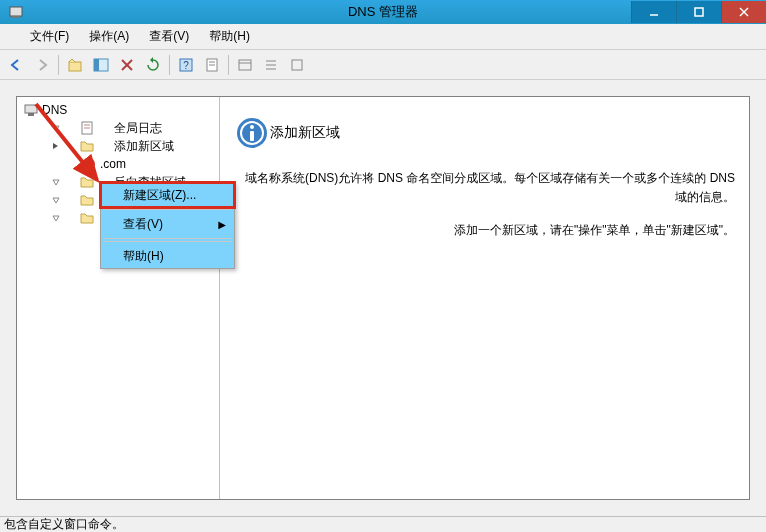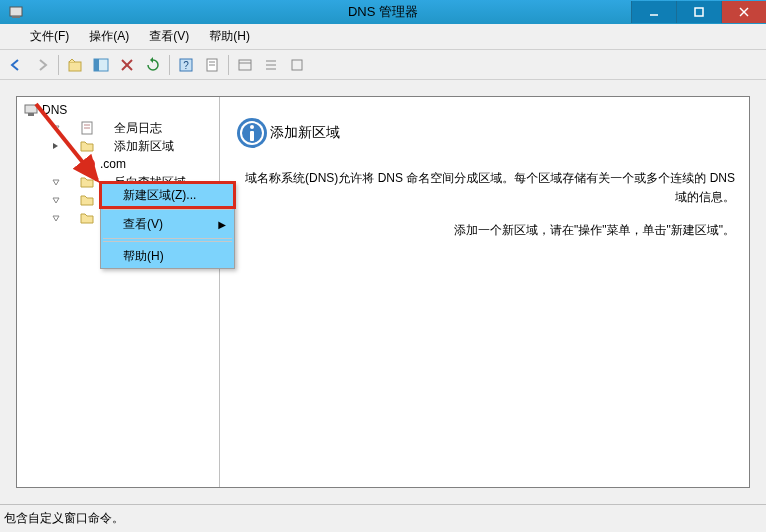--- a/index.html
+++ b/index.html
@@ -23,21 +23,21 @@
   .tnode.d2 { padding-left: 32px; gap: 16px; }
   .tnode.d3 { padding-left: 50px; }
   .expander { width: 10px; height: 10px; margin-right: 2px; display:inline-flex; align-items:center; justify-content:center; }
   .tnode .spc { width: 12px; display:inline-block; }
   .tnode .fico { width:16px; height:16px; margin-right:3px; display:inline-flex; align-items:center; justify-content:center; }
   .content { flex:1; padding: 18px 14px; font-size: 12px; color: #000; }
   .chead { display:flex; align-items:center; margin-bottom: 18px; }
   .info-icon { width: 36px; height: 36px; }
   .chead-title { font-size: 14px; }
   .para { font-size: 12px; line-height: 1.6; margin-bottom: 14px; }
-  .statusbar { height: 28px; border-top: 1px solid #c0c0c0; font-size: 12px; padding: 0 4px; display:flex; align-items:center; background:#f0f0f0;}
+  .statusbar { height: 16px; border-top: 1px solid #c0c0c0; font-size: 12px; padding: 0 4px; display:flex; align-items:center; background:#f0f0f0;}
   .context-menu { position: absolute; left: 100px; top: 182px; width: 135px; background: #7dd3fc; border: 1px solid #a0a0a0; box-shadow: 2px 2px 4px rgba(0,0,0,0.25); font-size: 12px; z-index: 50; }
   .cm-item { height: 24px; display:flex; align-items:center; padding: 0 22px 0 22px; position: relative; }
   .cm-item .sub { position:absolute; right:8px; font-size:10px; }
   .cm-sep { height: 1px; background: #c8c8c8; margin: 2px 2px; }
   .redbox { position: absolute; border: 3px solid #d92b1b; pointer-events: none; z-index: 60; }
   .arrow-svg { position:absolute; left: 32px; top: 100px; z-index: 55; pointer-events:none; }
 </style>
 </head>
 <body>
 

